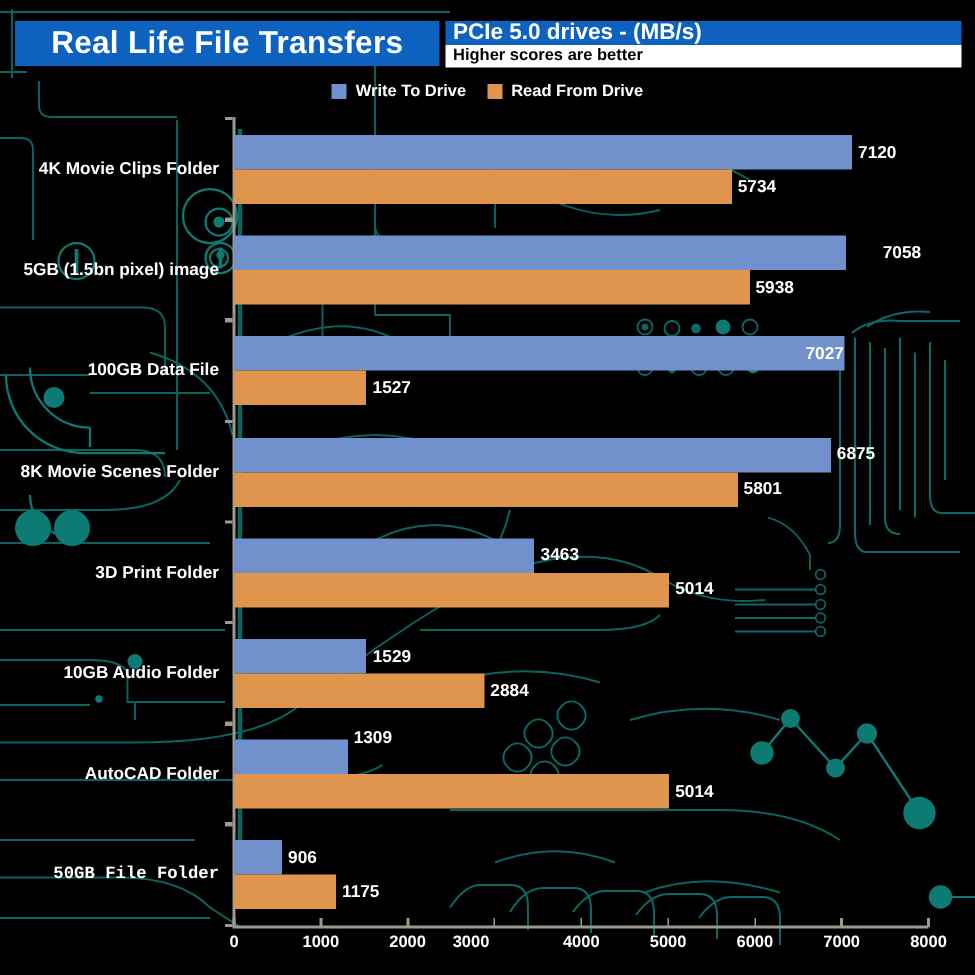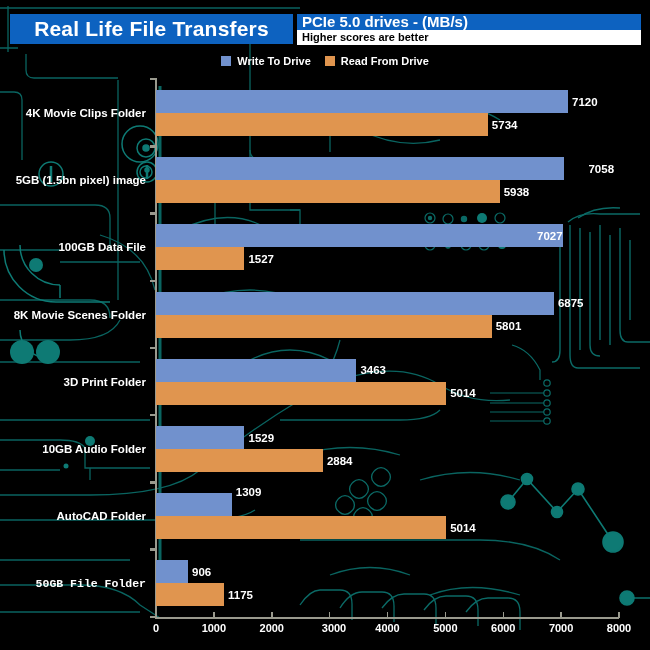--- a/index.html
+++ b/index.html
@@ -251,21 +251,21 @@
   <div class="plot" id="plot">
     <div class="axis-line"></div>
     <div class="xaxis-line"></div>
   <div class="xtick" style="left: 155.25px;"></div>
       <div class="xlabel" style="left: 156px;">0</div>
       <div class="xtick" style="left: 213.125px;"></div>
       <div class="xlabel" style="left: 213.875px;">1000</div>
       <div class="xtick" style="left: 271px;"></div>
       <div class="xlabel" style="left: 271.75px;">2000</div>
       <div class="xtick" style="left: 328.875px;"></div>
-      <div class="xlabel" style="left: 334px;">3000</div>
+      <div class="xlabel" style="left: 314px;">3000</div>
       <div class="xtick" style="left: 386.75px;"></div>
       <div class="xlabel" style="left: 387.5px;">4000</div>
       <div class="xtick" style="left: 444.625px;"></div>
       <div class="xlabel" style="left: 445.375px;">5000</div>
       <div class="xtick" style="left: 502.5px;"></div>
       <div class="xlabel" style="left: 503.25px;">6000</div>
       <div class="xtick" style="left: 560.375px;"></div>
       <div class="xlabel" style="left: 561.125px;">7000</div>
       <div class="xtick" style="left: 618.25px;"></div>
       <div class="xlabel" style="left: 619px;">8000</div>

